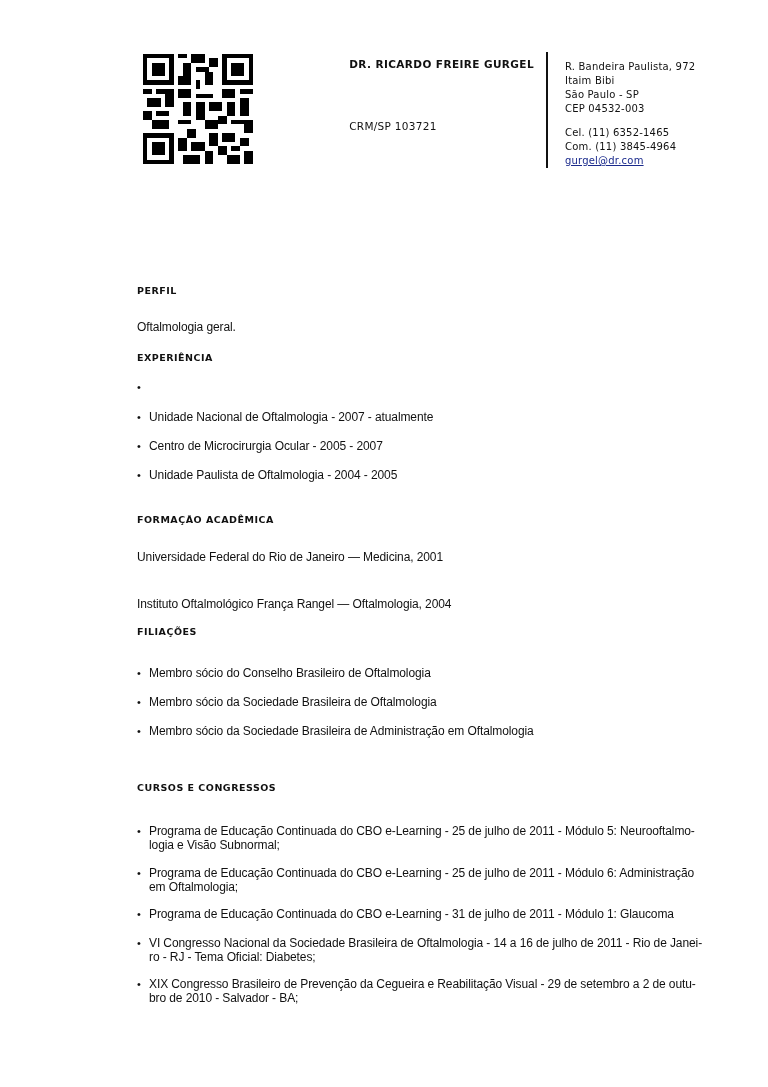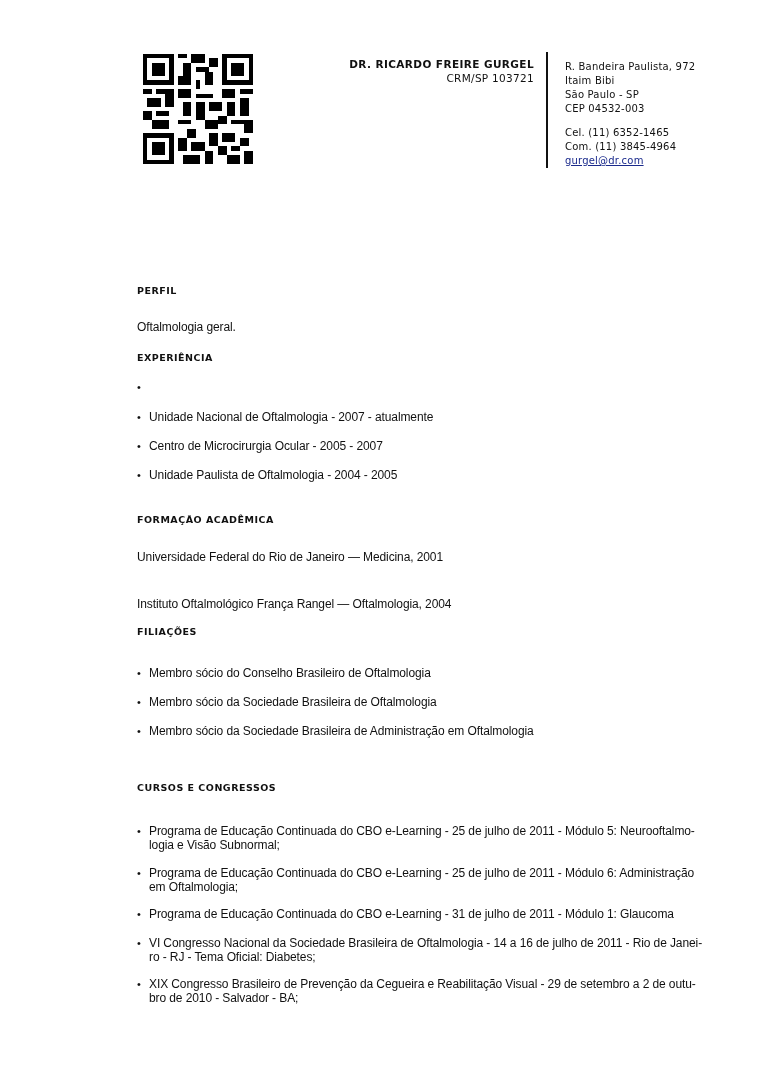--- a/index.html
+++ b/index.html
@@ -2,25 +2,25 @@
 <html><head>
   <meta charset="utf-8">
   <style>
     html, body { margin: 0; padding: 0; }
     body {
       width: 768px; height: 1087px; background: #ffffff; position: relative;
       font-family: "Liberation Sans", sans-serif; color: #111; overflow: hidden;
     }
     .qr { position: absolute; left: 143px; top: 54px; width: 110px; height: 110px; }
     .header-name {
-      position: absolute; right: 234px; top: 57px; text-align: right;
+      position: absolute; right: 234px; top: 57px; 
       font-family: "DejaVu Sans", sans-serif; font-size: 10.5px; line-height: 14px;
     }
     .header-name .name { font-weight: bold; letter-spacing: 0.4px; }
-    .header-name .crm { font-size: 10.5px; letter-spacing: 0.3px; }
+    .header-name .crm { font-size: 10.5px; letter-spacing: 0.3px; margin-top: 48px; }
     .vline { position: absolute; left: 546px; top: 52px; width: 2px; height: 116px; background: #111; }
     .contact {
       position: absolute; left: 558px; top: 60px;
       font-family: "DejaVu Sans", sans-serif; font-size: 10px; line-height: 14px; letter-spacing: 0.2px; margin-left: 7px;
     }
     .contact .gap { height: 10px; }
     .contact a { color: #1a2a8c; text-decoration: underline; }
     .content { position: absolute; left: 137px; top: 0; width: 580px; }
     .h {
       position: absolute; font-family: "DejaVu Sans", sans-serif; font-weight: bold;

